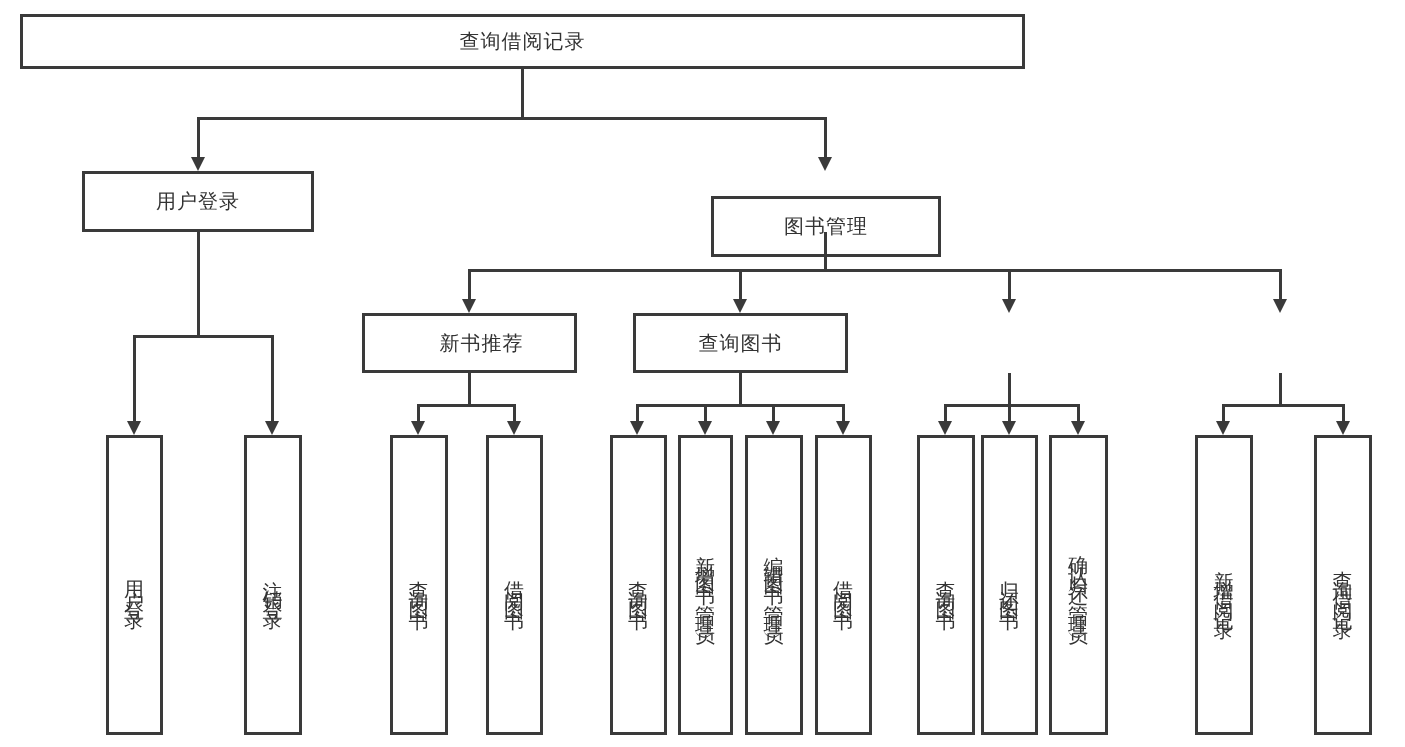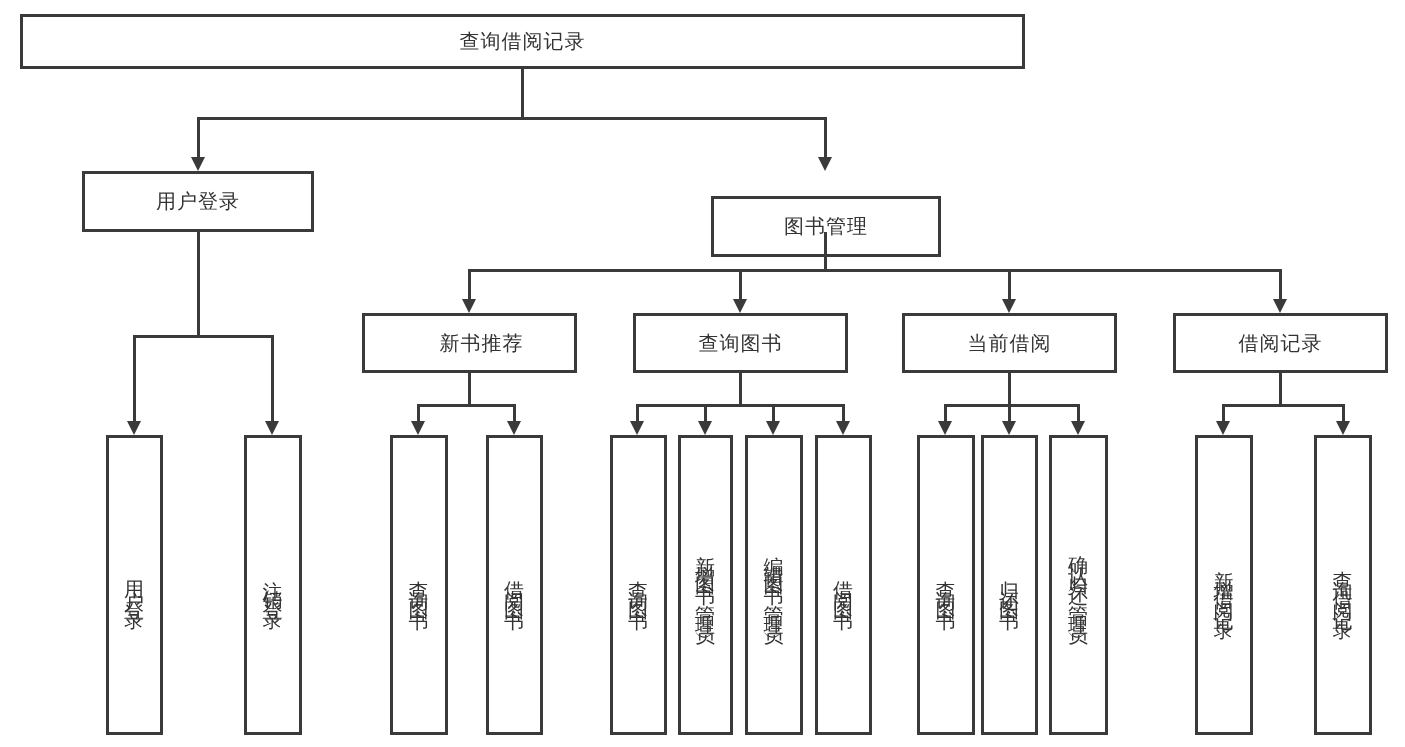--- a/index.html
+++ b/index.html
@@ -86,26 +86,20 @@
   <div class="arrow" style="left:1002px;top:299px;"></div>
   <div class="line" style="left:1279px;top:269px;width:3px;height:31px;"></div>
   <div class="arrow" style="left:1273px;top:299px;"></div>
 
   <div class="hbox" style="left:362px;top:313px;width:215px;height:60px;padding-left:24px;">
     <span>新书推荐</span>
   </div>
   <div class="hbox" style="left:633px;top:313px;width:215px;height:60px;">
     <span>查询图书</span>
   </div>
-  <div class="hbox" style="left:902px;top:313px;width:215px;height:60px;">
-    <span>当前借阅</span>
-  </div>
-  <div class="hbox" style="left:1173px;top:313px;width:215px;height:60px;">
-    <span>借阅记录</span>
-  </div>
 
   <div class="line" style="left:468px;top:373px;width:3px;height:33px;"></div>
   <div class="line" style="left:417px;top:404px;width:99px;height:3px;"></div>
   <div class="line" style="left:417px;top:404px;width:3px;height:18px;"></div>
   <div class="arrow" style="left:411px;top:421px;"></div>
   <div class="line" style="left:513px;top:404px;width:3px;height:18px;"></div>
   <div class="arrow" style="left:507px;top:421px;"></div>
 
   <div class="line" style="left:739px;top:373px;width:3px;height:33px;"></div>
   <div class="line" style="left:636px;top:404px;width:209px;height:3px;"></div>

